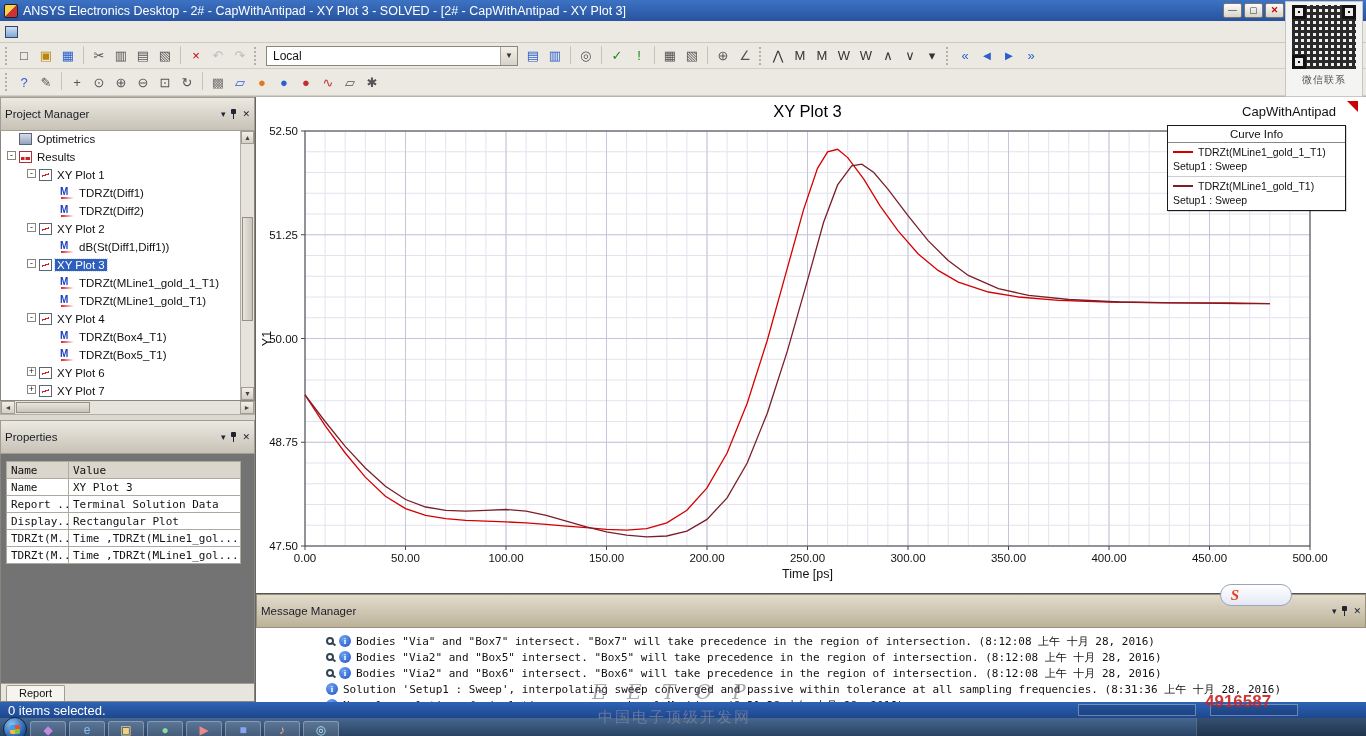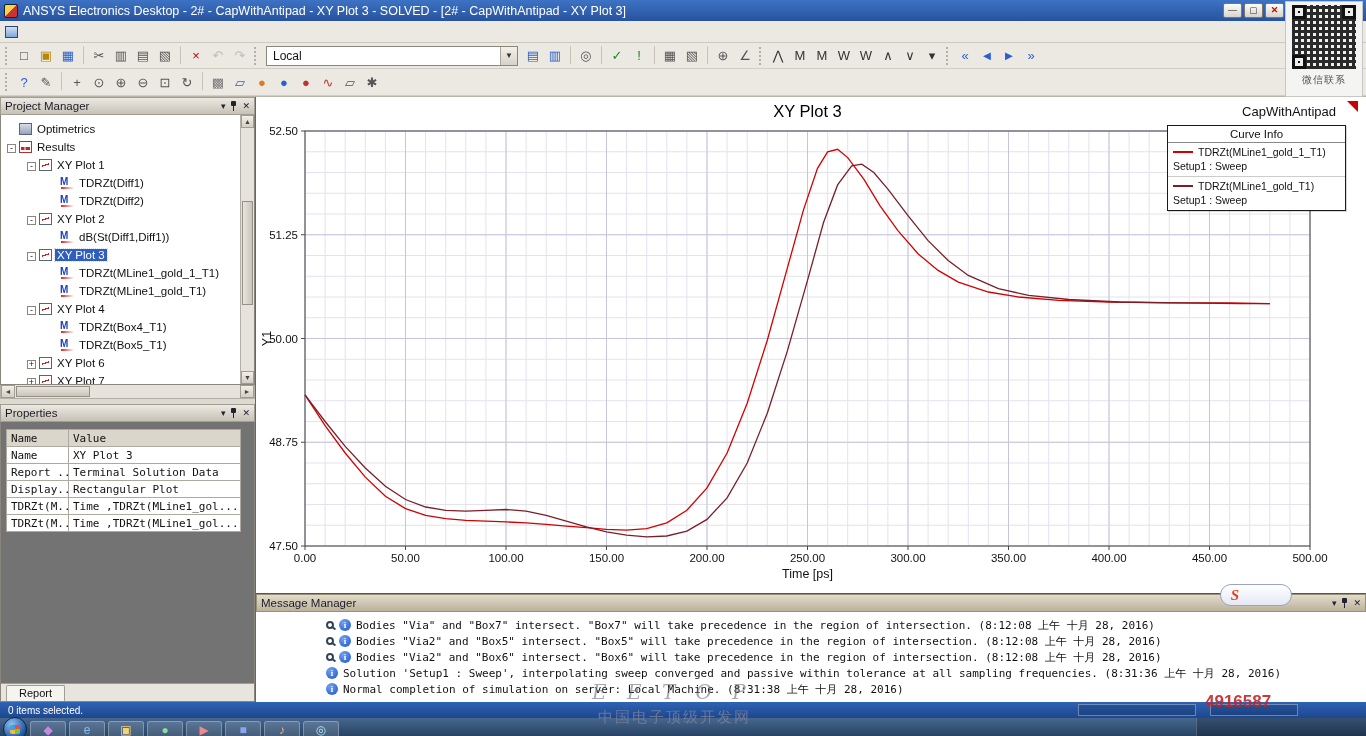--- a/index.html
+++ b/index.html
@@ -22,30 +22,30 @@
 .grip{width:5px;height:18px;border-left:2px dotted #b3afa4;margin:0 3px;flex:none}
 .tbi{width:22px;height:20px;display:flex;align-items:center;justify-content:center;font-size:13px;border:1px solid transparent;border-radius:2px;flex:none}
 .tbi.sep{width:1px;height:18px;background:#c6c2b8;margin:0 4px;border:none}
 .tbi.disabled{opacity:.45}
 .combo{width:252px;height:20px;background:#fff;border:1px solid #8a867c;display:flex;align-items:center;margin:0 4px;flex:none}
 .combo-text{flex:1;font-size:12px;padding:0 6px;white-space:nowrap}
 .combo-arrow{width:17px;height:18px;background:linear-gradient(#f4f1ea,#d6d2c8);border-left:1px solid #a8a49a;font-size:8px;text-align:center;line-height:18px;color:#333}
 
 #workarea{display:flex;height:606px;border-top:1px solid #b8b4aa}
 #leftcol{width:256px;flex:none;display:flex;flex-direction:column;background:#dcd9d1;border-right:1px solid #666}
-.panel-hdr{height:18px;flex:none;display:flex;align-items:center;background:linear-gradient(#ece9e2,#c6c2b6);border:1px solid #a19d92;font-size:11.5px;padding:0 4px;color:#1c1c28}
+.panel-hdr{height:34px;flex:none;display:flex;align-items:center;background:linear-gradient(#ece9e2,#c6c2b6);border:1px solid #a19d92;font-size:11.5px;padding:0 4px;color:#1c1c28}
 .panel-hdr .ph-title{flex:1;white-space:nowrap}
 .ph-ico{font-size:9px;margin-left:4px;color:#223}
 .pin-icon{position:relative;width:9px;height:12px;margin-left:4px}
 .pin-icon::before{content:"";position:absolute;left:2px;top:1px;width:5px;height:5px;background:#223;border-radius:1px}
 .pin-icon::after{content:"";position:absolute;left:4px;top:6px;width:1px;height:5px;background:#223}
 
 .pm-body{position:relative;height:270px;background:#fff;border:1px solid #8a867c;border-top:none;overflow:hidden}
 .tree{position:absolute;inset:2px 14px 0 0;overflow:hidden}
-.tree-item{height:18px;display:flex;align-items:flex-end;gap:3px;white-space:nowrap;font-size:11.5px}
+.tree-item{height:18px;display:flex;align-items:flex-start;gap:3px;white-space:nowrap;font-size:11.5px}
 .tree-item.lvl1{padding-left:6px}.tree-item.lvl2{padding-left:26px}.tree-item.lvl3{padding-left:46px}
 .twisty{width:9px;height:9px;flex:none;border:1px solid #8a867c;background:#fff;font-size:9px;line-height:7px;text-align:center;color:#222}
 .twisty:empty{border:none;background:none}
 .ticon{width:13px;height:12px;flex:none;position:relative}
 .ic-opt .ticon{background:linear-gradient(#d7dde8,#97a3bd);border:1px solid #5a6478}
 .ic-res .ticon{background:#fff;border:1px solid #a33}
 .ic-res .ticon::after{content:"";position:absolute;left:1px;right:1px;bottom:2px;height:3px;background:linear-gradient(90deg,#c22 0 30%,#e88 30% 60%,#c22 60%)}
 .ic-plot .ticon{background:#fff;border:1px solid #567}
 .ic-plot .ticon::after{content:"";position:absolute;inset:2px;background:linear-gradient(160deg,transparent 42%,#c22 42% 58%,transparent 58%)}
 .ic-trace .ticon{width:15px}
@@ -90,21 +90,21 @@
 .msg-body{flex:1;background:#fff;padding:5px 0 0 70px;overflow:hidden}
 .msg-row{height:16px;display:flex;align-items:center;gap:5px;white-space:nowrap;font:11px "DejaVu Sans Mono",monospace}
 .mag{width:8px;height:8px;border:2px solid #345;border-radius:50%;position:relative;flex:none;display:none}
 .with-mag .mag{display:block}
 .mag::after{content:"";position:absolute;width:5px;height:2px;background:#345;right:-4px;bottom:-2px;transform:rotate(40deg)}
 .info-ico{width:12px;height:12px;border-radius:50%;background:radial-gradient(circle at 35% 30%,#6fa0f0,#1d55c8);color:#fff;font:bold 9px/12px "Liberation Serif",serif;text-align:center;flex:none}
 .sogou{position:absolute;right:74px;top:-10px;height:22px;background:linear-gradient(#ffffff,#e4e8f4);border:1px solid #9aa4c0;border-radius:11px;display:flex;align-items:center;gap:7px;padding:0 10px;z-index:8}
 .sg-logo{font:bold italic 15px "Liberation Serif",serif;color:#e8401c}
 .sg-item{font-size:12px;color:#2268cc}
 
-.statusbar{height:16px;display:flex;align-items:center;background:linear-gradient(#2f63b4,#1d478e);color:#fff;font-size:10px;padding:0 8px;gap:14px}
+.statusbar{height:16px;display:flex;align-items:center;background:linear-gradient(#2f63b4,#1d478e);color:#fff;font-size:13px;padding:0 8px;gap:14px}
 .sb-seg{height:12px;border:1px solid rgba(255,255,255,.35);background:rgba(0,0,0,.12)}
 .sb-seg.s1{margin-left:auto;width:118px}.sb-seg.s2{width:88px;margin-right:60px}
 
 .taskbar{position:relative;height:20px;background:linear-gradient(#47678f,#243f5f);display:flex;align-items:flex-end;gap:3px;padding:0 0 0 3px}
 .orb{width:24px;height:24px;border-radius:50%;margin-bottom:-3px;background:radial-gradient(circle at 35% 28%,#8cc0f0,#1c4f9c 72%);border:1px solid #0a2748;display:flex;align-items:center;justify-content:center;flex:none}
 .orb::before{content:"";width:10px;height:9px;border-radius:2px;background:conic-gradient(#e84c3d 0 90deg,#7dc242 0 180deg,#f5b93e 0 270deg,#3aa3e8 0)}
 .tb-app{width:36px;height:17px;border-radius:3px 3px 0 0;background:rgba(255,255,255,.14);border:1px solid rgba(255,255,255,.28);border-bottom:none;display:flex;justify-content:center;overflow:hidden;flex:none}
 .tb-app span{font-size:12px;line-height:16px}
 .tray{margin-left:auto;width:170px;height:100%;background:rgba(0,0,0,.22);border-left:1px solid rgba(255,255,255,.2)}
 

